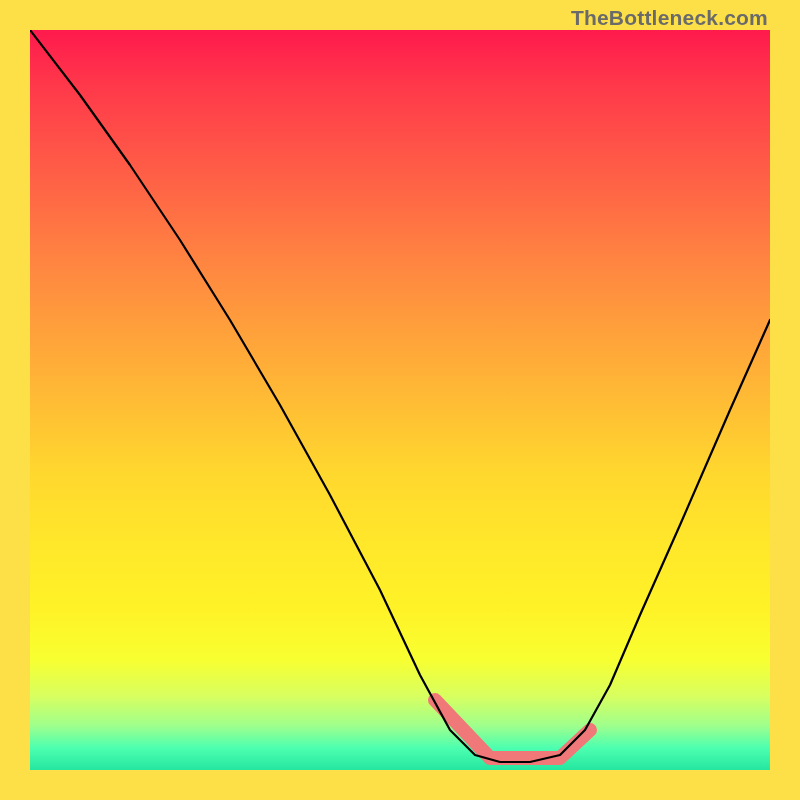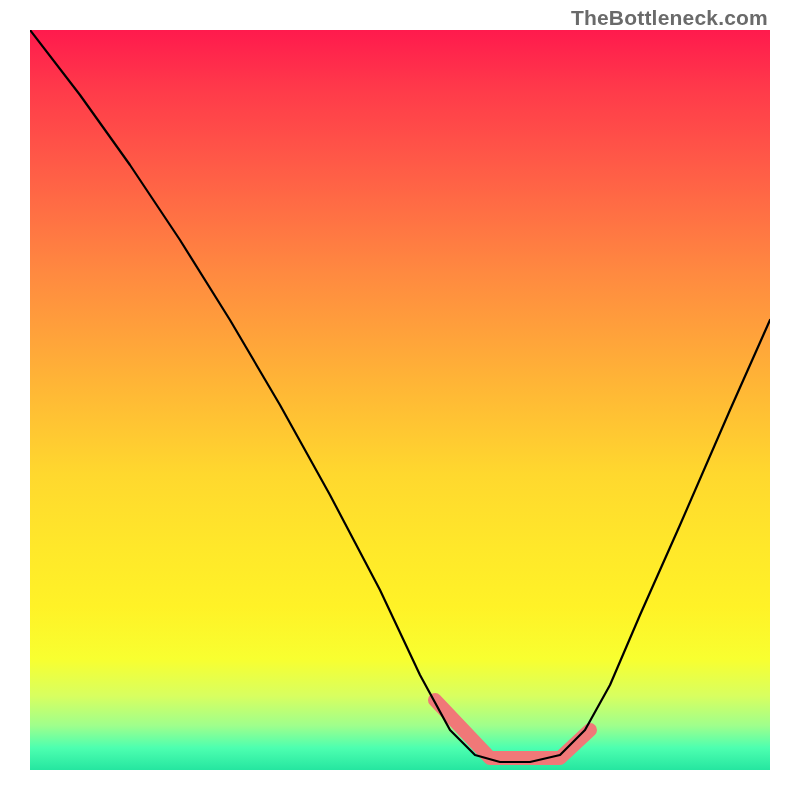--- a/index.html
+++ b/index.html
@@ -9,21 +9,21 @@
     height: 800px;
     background: #000;
     overflow: hidden;
   }
   .frame {
     position: absolute;
     left: 0;
     top: 0;
     width: 800px;
     height: 800px;
-    background: #ffffff;
+    background: #fde047;
   }
   .plot {
     position: absolute;
     left: 30px;
     top: 30px;
     width: 740px;
     height: 740px;
     overflow: hidden;
   }
   .gradient {

